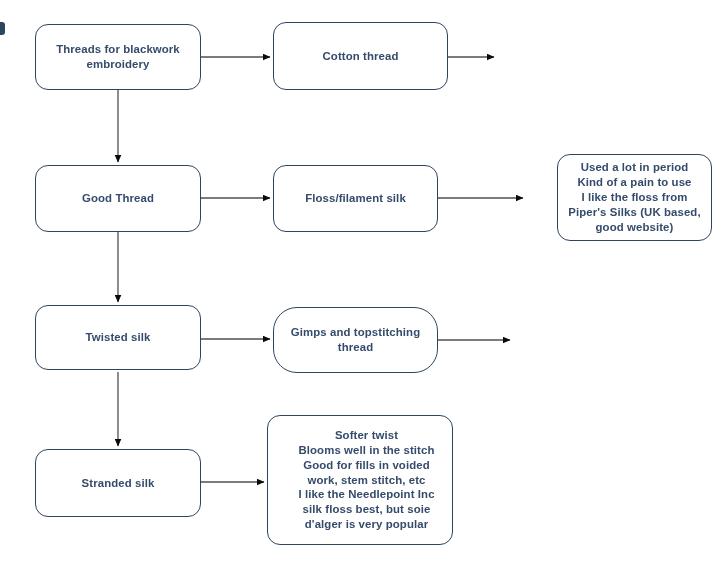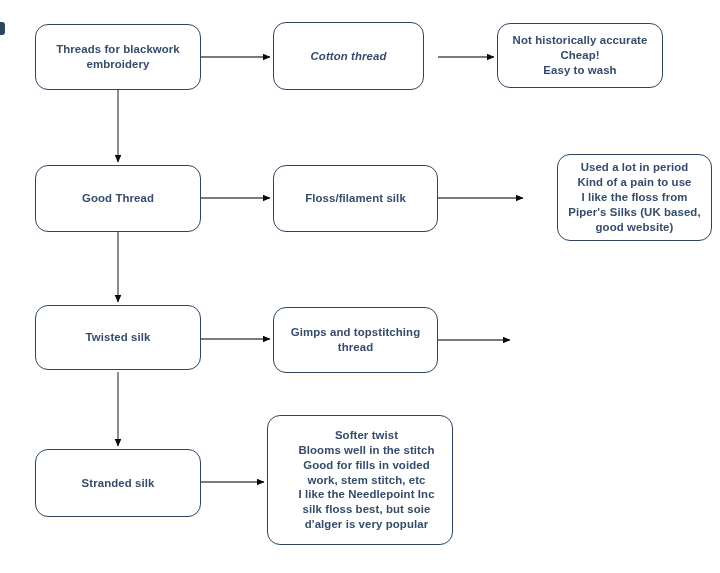--- a/index.html
+++ b/index.html
@@ -40,27 +40,27 @@
     color: var(--node-text, #344b6b);
     font-size: 11.4px;
     font-weight: 600;
     line-height: 1.3;
     text-align: center;
     white-space: pre-line;
     letter-spacing: 0.1px;
   }
   
   .n0  { left: 35px;  top: 24px;  width: 166px; height: 66px;  }
-  .n1  { left: 273px; top: 22px;  width: 151px; height: 68px; font-style: italic;  }
+  .n1  { left: 273px; top: 22px;  width: 175px; height: 68px;  }
   .n2  { left: 497px; top: 23px;  width: 166px; height: 65px;  }
   .n3  { left: 35px;  top: 165px; width: 166px; height: 67px;  }
   .n4  { left: 273px; top: 165px; width: 165px; height: 67px;  }
   .n5  { left: 526px; top: 154px; width: 155px; height: 87px; margin-left: 31px;  }
   .n6  { left: 35px;  top: 305px; width: 166px; height: 65px;  }
-  .n7  { left: 273px; top: 307px; width: 165px; height: 66px;  }
+  .n7  { left: 273px; top: 307px; width: 165px; height: 66px; border-radius: 24px;  }
   .n8  { left: 513px; top: 272px; width: 165px; height: 135px; }
   .n9  { left: 35px;  top: 449px; width: 166px; height: 68px;  }
   .n10 { left: 267px; top: 415px; width: 186px; height: 130px; padding-left: 20px; }
   .edge-artifact {
     position: absolute;
     left: 0;
     top: 22px;
     width: 5px;
     height: 13px;
     background: var(--node-border, #2e4560);
@@ -91,25 +91,20 @@
   </svg>
 
   <div class="edge-artifact"></div>
 
   <div class="node n0">
     <span class="node-label">Threads for blackwork embroidery</span>
   </div>
   <div class="node n1">
     <span class="node-label">Cotton thread</span>
   </div>
-  <div class="node n2">
-    <span class="node-label">Not historically accurate
-Cheap!
-Easy to wash</span>
-  </div>
   <div class="node n3">
     <span class="node-label">Good Thread</span>
   </div>
   <div class="node n4">
     <span class="node-label">Floss/filament silk</span>
   </div>
   <div class="node n5">
     <span class="node-label">Used a lot in period
 Kind of a pain to use
 I like the floss from Piper's Silks (UK based, good website)</span>

